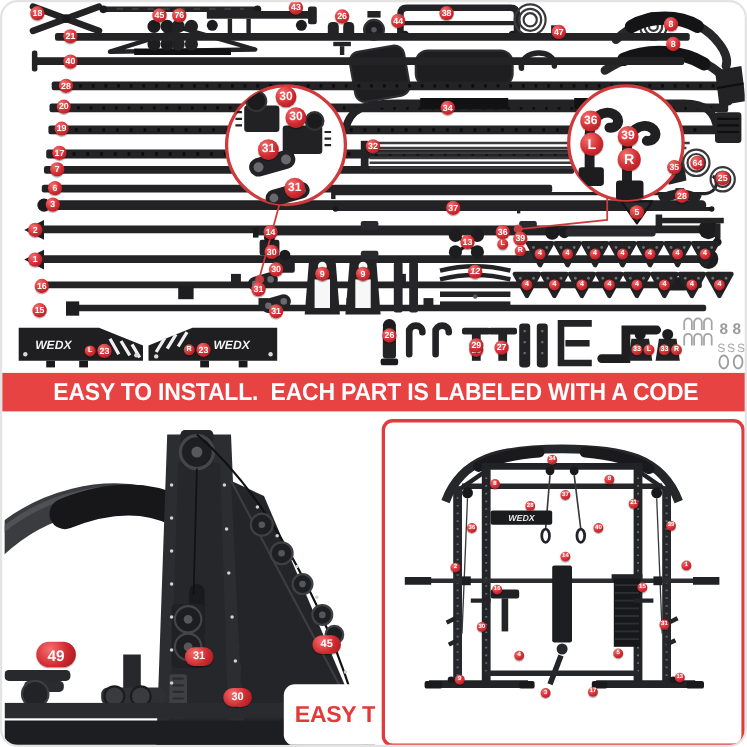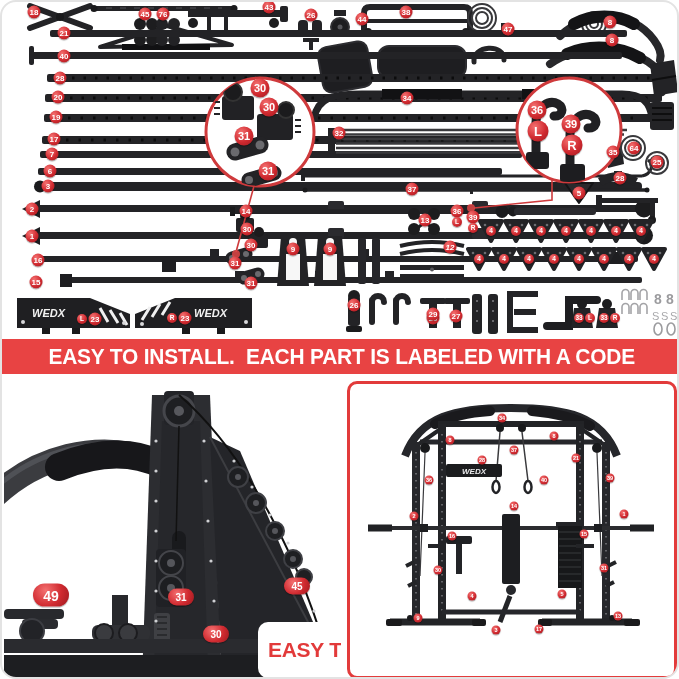--- a/index.html
+++ b/index.html
@@ -449,21 +449,21 @@
         <span class="badge" style="left: 506px; top: 27px;">47</span>
         <span class="badge" style="left: 608px; top: 20px;">8</span>
         <span class="badge" style="left: 610px; top: 38px;">8</span>
         <span class="badge" style="left: 405px; top: 96px;">34</span>
         <span class="badge" style="left: 337px; top: 131px;">32</span>
         <span class="badge" style="left: 410px; top: 187px;">37</span>
         <span class="badge" style="left: 244px; top: 209px;">14</span>
         <span class="badge" style="left: 423px; top: 218px;">13</span>
         <span class="badge" style="left: 291px; top: 247px;">9</span>
         <span class="badge" style="left: 328px; top: 247px;">9</span>
-        <span class="badge" style="left: 448px; top: 245px; font-style: italic;">12</span>
+        <span class="badge" style="left: 430px; top: 245px; font-style: italic;">12</span>
         <span class="badge" style="left: 431px; top: 280px; margin-top: 36px;">10</span>
         <span class="badge" style="left: 455px; top: 209px;">36</span>
         <span class="badge sm" style="left: 455px; top: 220px;">L</span>
         <span class="badge" style="left: 471px; top: 215px;">39</span>
         <span class="badge sm" style="left: 471px; top: 226px;">R</span>
         <span class="badge" style="left: 577px; top: 191px;">5</span>
         <span class="badge" style="left: 618px; top: 176px;">28</span>
         <span class="badge" style="left: 611px; top: 150px;">35</span>
         <span class="badge" style="left: 632px; top: 146px;">64</span>
         <span class="badge" style="left: 655px; top: 160px;">25</span>

